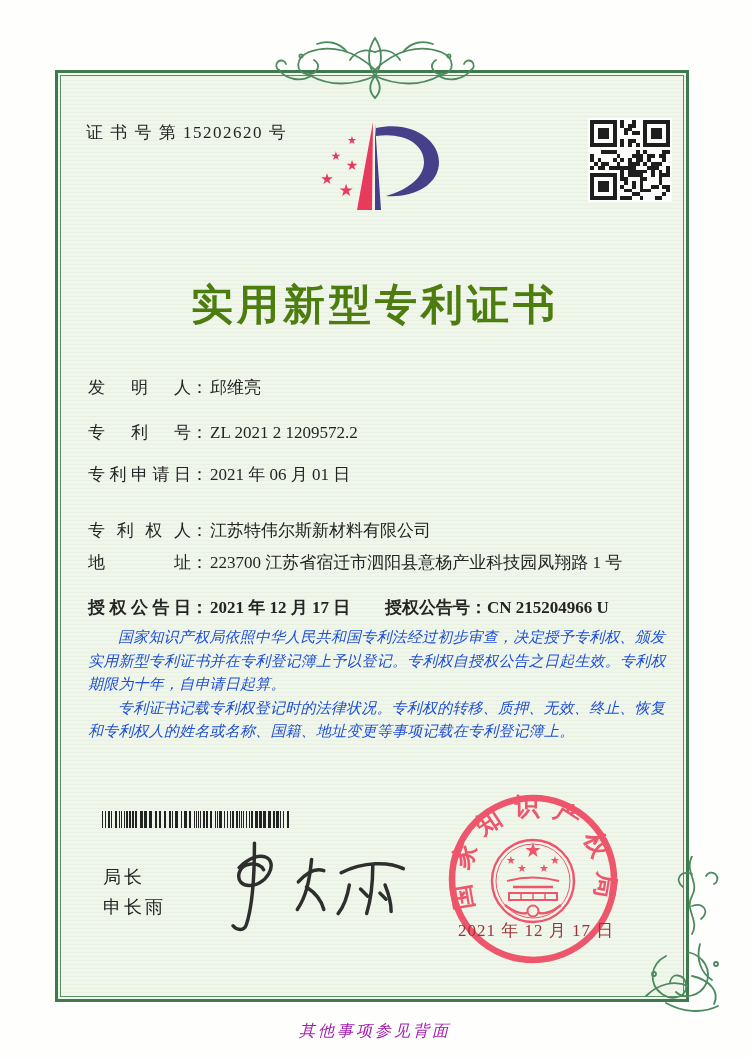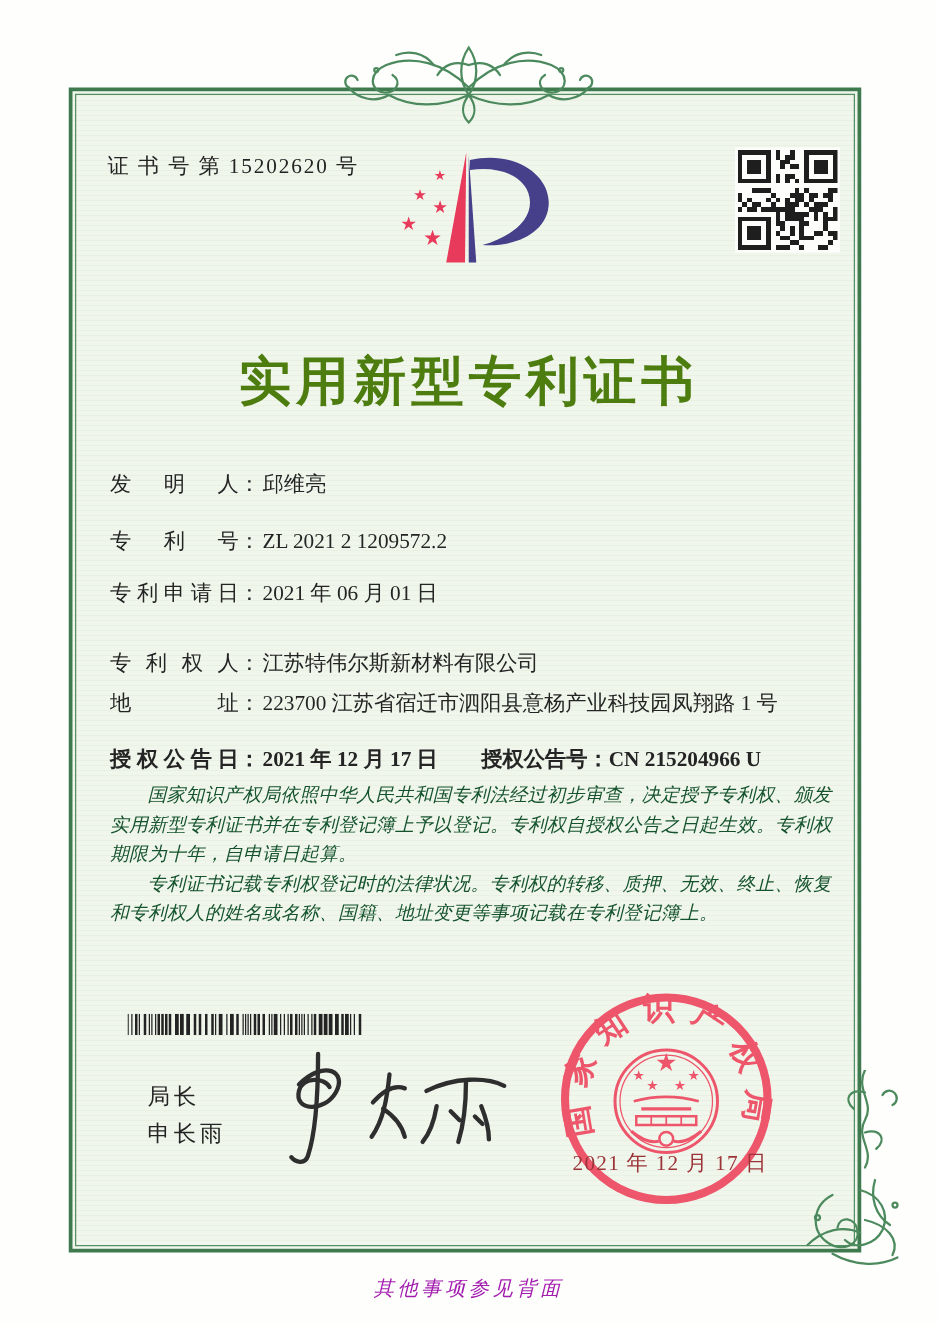--- a/index.html
+++ b/index.html
@@ -22,24 +22,24 @@
   .qr { position:absolute; left:588px; top:118px; width:80px; height:80px; background:#fdfdfb; padding:2px; }
   .logo { position:absolute; left:312px; top:110px; width:136px; height:108px; }
   .logo text { font-family:"DejaVu Sans",sans-serif; }
   .title { position:absolute; left:0; top:233px; width:100%; text-align:center;
            font-size:42px; font-weight:700; letter-spacing:4px; color:#4d7c0f;margin-top:44px; }
   .frow { position:absolute; left:88px; width:572px; font-size:17px; white-space:nowrap; }
   .flabel { display:inline-block; width:103px; text-align:justify; text-align-last:justify; vertical-align:bottom; }
   .fvalue { margin-left:2px; }
   .pair2 { position:absolute; left:297px; top:0; }
   .bodytxt { position:absolute; left:88px; top:626px; width:578px;
-             font-size:15px; line-height:23.5px; font-style:italic; color:#14532d; }
+             font-size:15px; line-height:23.5px; font-style:italic; color:#1d4ed8; }
   .bodytxt p { margin:0; text-indent:2em; letter-spacing:0.2px; }
   .barcode { position:absolute; left:102px; top:811px; width:190px; height:17px; }
-  .signer { position:absolute; left:118px; top:862px; font-size:18px; line-height:30px; letter-spacing:3px;font-family:Liberation Serif, serif; }
+  .signer { position:absolute; left:103px; top:862px; font-size:18px; line-height:30px; letter-spacing:3px;font-family:Liberation Serif, serif; }
   .autograph { position:absolute; left:200px; top:835px; width:215px; height:102px; }
   .autograph path { fill:none; stroke:#2e2e2e; stroke-width:3.4; stroke-linecap:round; stroke-linejoin:round; }
   .seal { position:absolute; left:447px; top:793px; width:172px; height:172px; opacity:0.93; }
   .sealdate { position:absolute; left:458px; top:919px; font-size:17px; letter-spacing:1px;
               color:#9c3338; z-index:3; }
   .pagenote { position:absolute; left:0; top:975px; width:100%; text-align:center;
               font-size:15px; letter-spacing:1px; }
   .backnote { position:absolute; left:0; top:1021px; width:100%; text-align:center;
               font-size:16px; font-style:italic; letter-spacing:3px; color:#a21caf; }
 </style>

